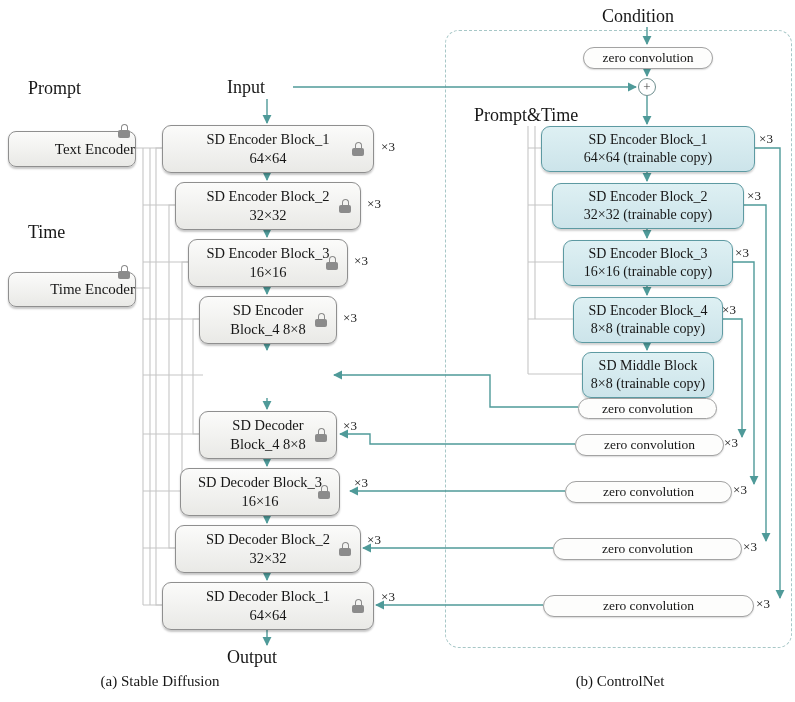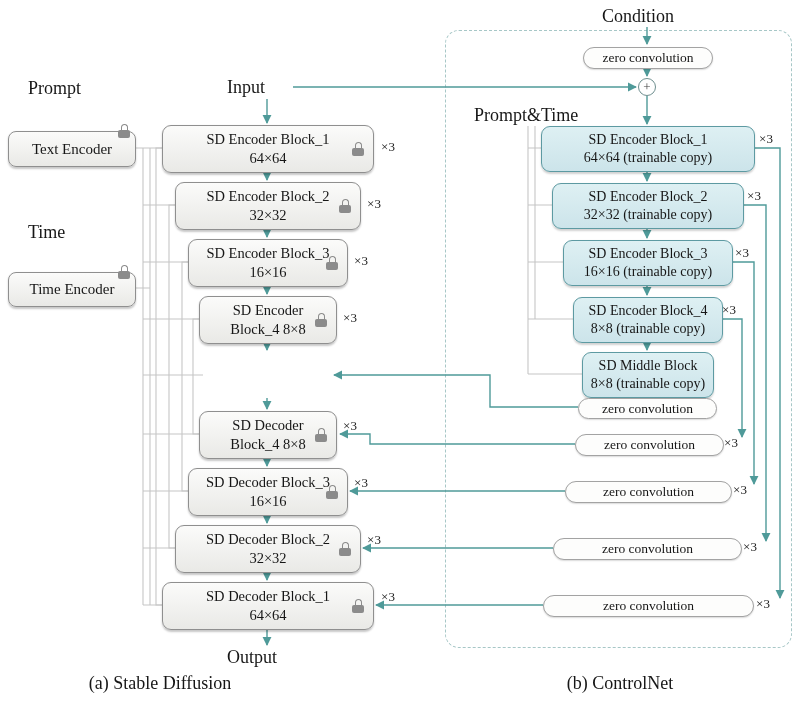--- a/index.html
+++ b/index.html
@@ -1,23 +1,23 @@
 <!DOCTYPE html>
 <html><head>
 <meta charset="utf-8">
 <style>
   html,body { margin:0; padding:0; background:#ffffff; }
   .canvas { position:relative; width:795px; height:702px; background:#ffffff;
             font-family:"Liberation Serif","DejaVu Serif",serif; color:#161616; overflow:hidden; }
   .wires { position:absolute; left:0; top:0; pointer-events:none; }
   .lbl { position:absolute; font-size:18px; }
-  .cap { position:absolute; text-align:center; font-size:18px; }
+  .cap { position:absolute; text-align:center; font-size:15px; }
   .enc-box { position:absolute; background:linear-gradient(180deg,#fbfbfa,#e9e9e6);
              border:1px solid #8f8f8f; border-radius:8px; box-shadow:0 1.5px 2px rgba(0,0,0,.22);
-             display:flex; align-items:center; justify-content:center; font-size:15px; }
+             display:flex; align-items:center; justify-content:flex-end; font-size:15px; }
   .sd-block { position:absolute; background:linear-gradient(180deg,#fbfbfa,#e9e9e6);
               border:1px solid #8f8f8f; border-radius:9px; box-shadow:0 1.5px 2px rgba(0,0,0,.22);
               display:flex; flex-direction:column; align-items:center; justify-content:center;
               font-size:14.5px; line-height:1.32; }
   .cn-block { position:absolute; background:linear-gradient(180deg,#def0f3,#cce4ea);
               border:1px solid #5d9aa2; border-radius:9px; box-shadow:0 1.5px 2px rgba(0,0,0,.18);
               display:flex; flex-direction:column; align-items:center; justify-content:center;
               font-size:14px; line-height:1.32; }
   .pill { position:absolute; background:#fdfdfc; border:1px solid #a3a3a3; border-radius:11px;
           box-shadow:0 1px 1.5px rgba(0,0,0,.15); display:flex; align-items:center;
@@ -118,21 +118,21 @@
   <div class="sd-block" style="left:199px;top:296px;width:136px;height:46px">
     <span>SD Encoder</span>
     <span>Block_4 8×8</span>
     <span class="lock lock-mid"></span>
   </div>
   <div class="sd-block" style="left:199px;top:411px;width:136px;height:46px">
     <span>SD Decoder</span>
     <span>Block_4 8×8</span>
     <span class="lock lock-mid"></span>
   </div>
-  <div class="sd-block" style="left:188px;top:468px;width:158px;height:46px">
+  <div class="sd-block" style="left:180px;top:468px;width:158px;height:46px">
     <span>SD Decoder Block_3</span>
     <span>16×16</span>
     <span class="lock lock-mid"></span>
   </div>
   <div class="sd-block" style="left:175px;top:525px;width:184px;height:46px">
     <span>SD Decoder Block_2</span>
     <span>32×32</span>
     <span class="lock lock-mid"></span>
   </div>
   <div class="sd-block" style="left:162px;top:582px;width:210px;height:46px">

